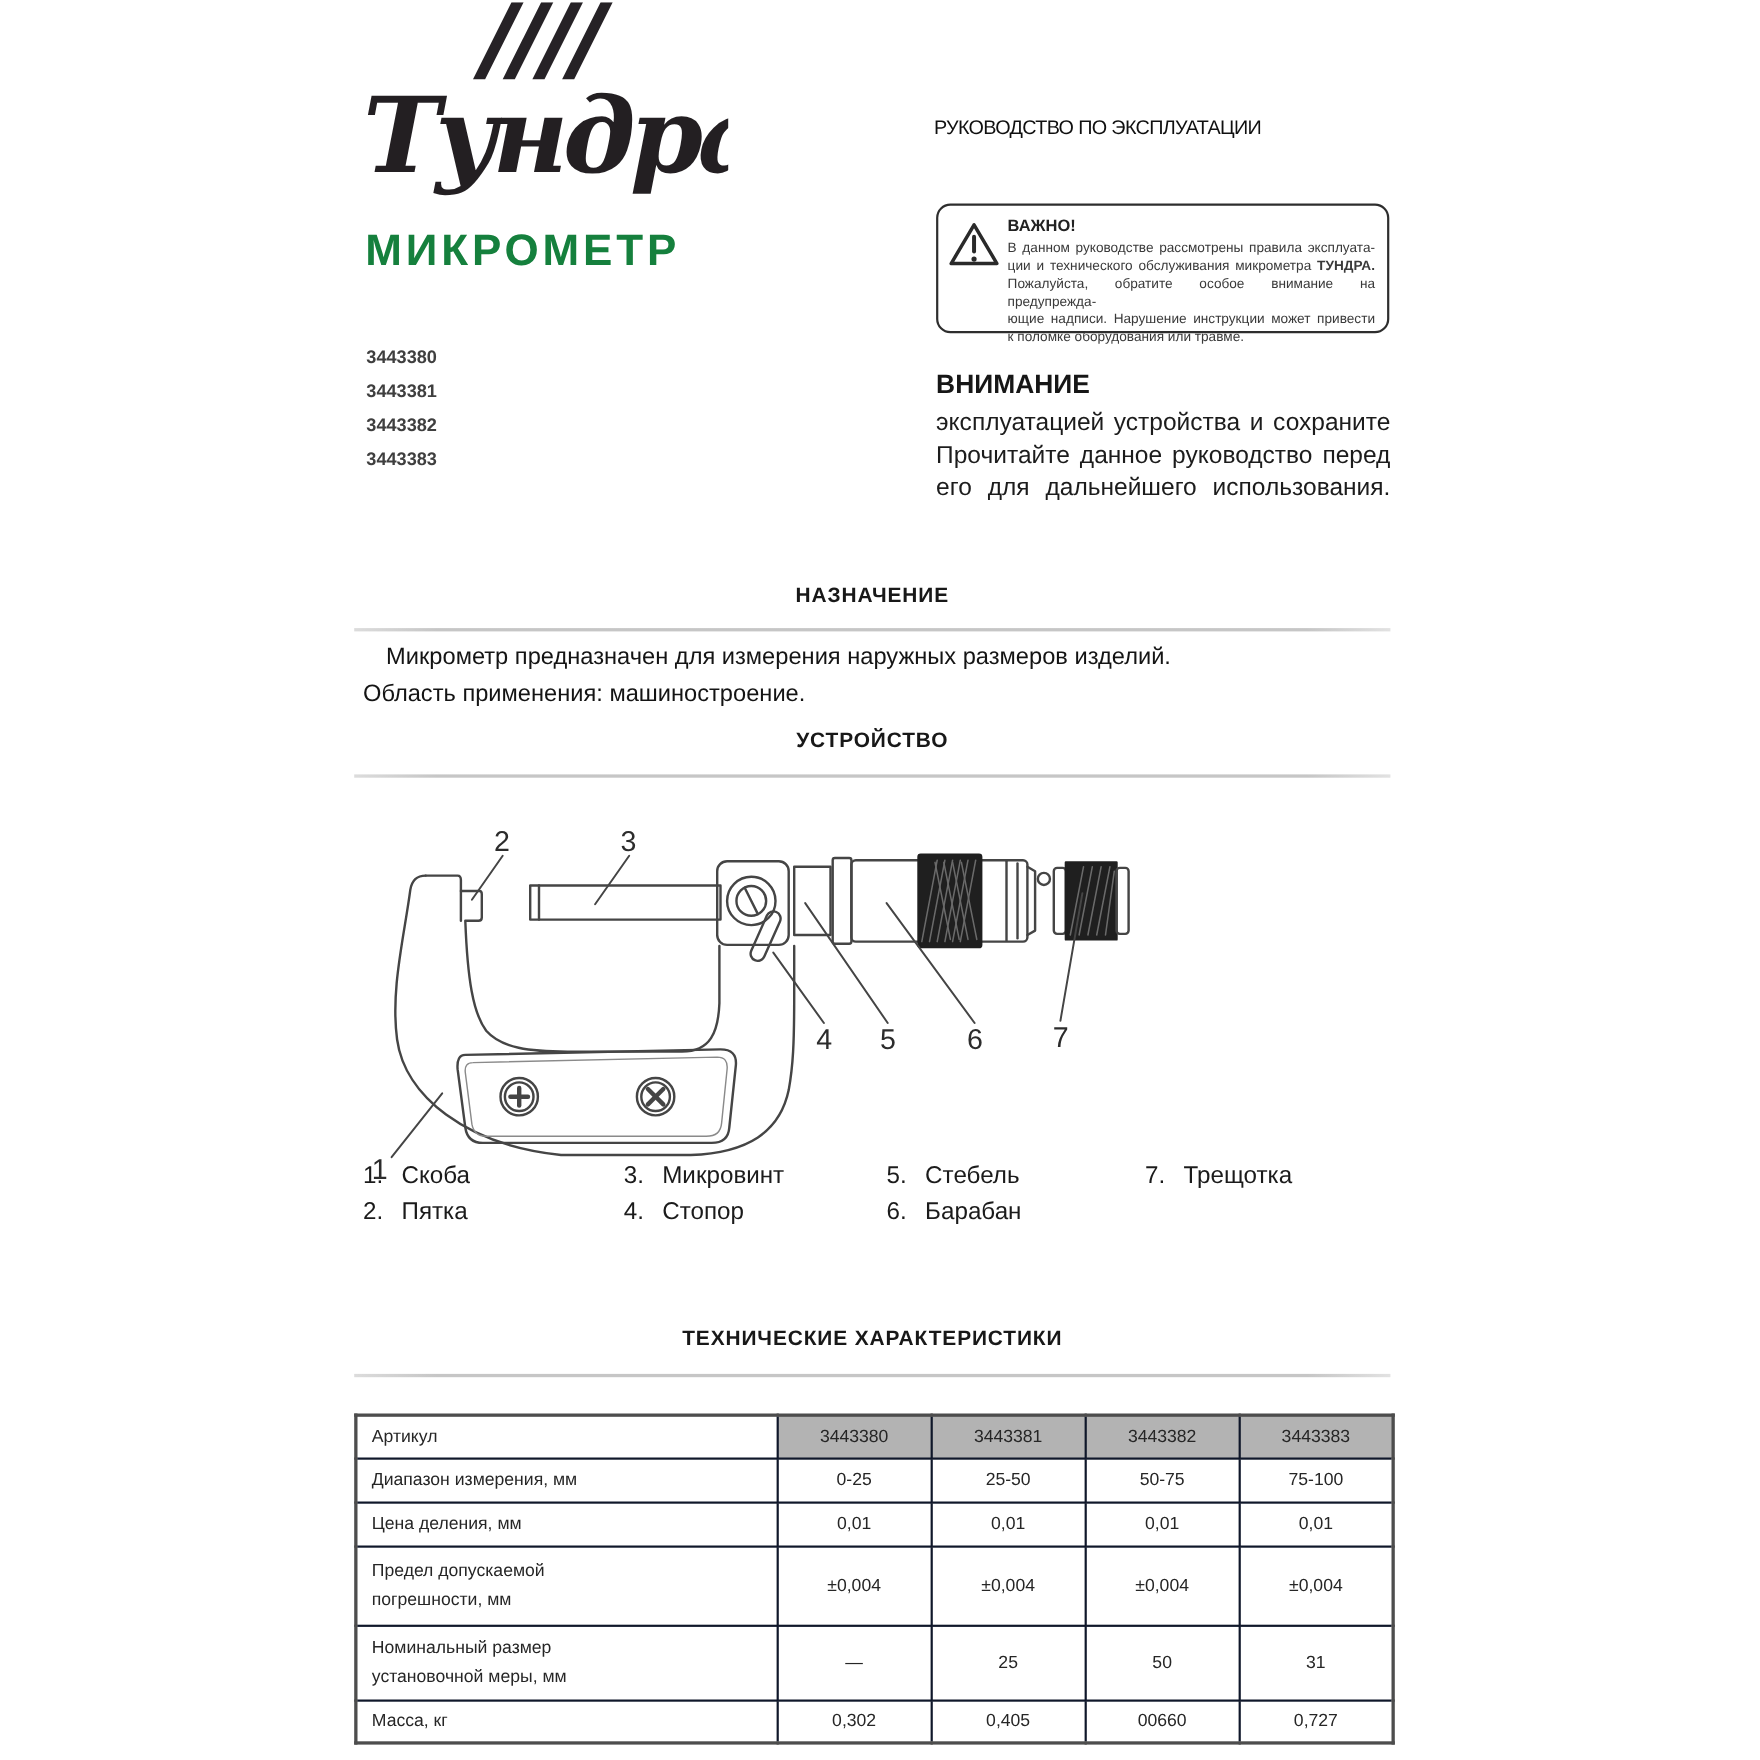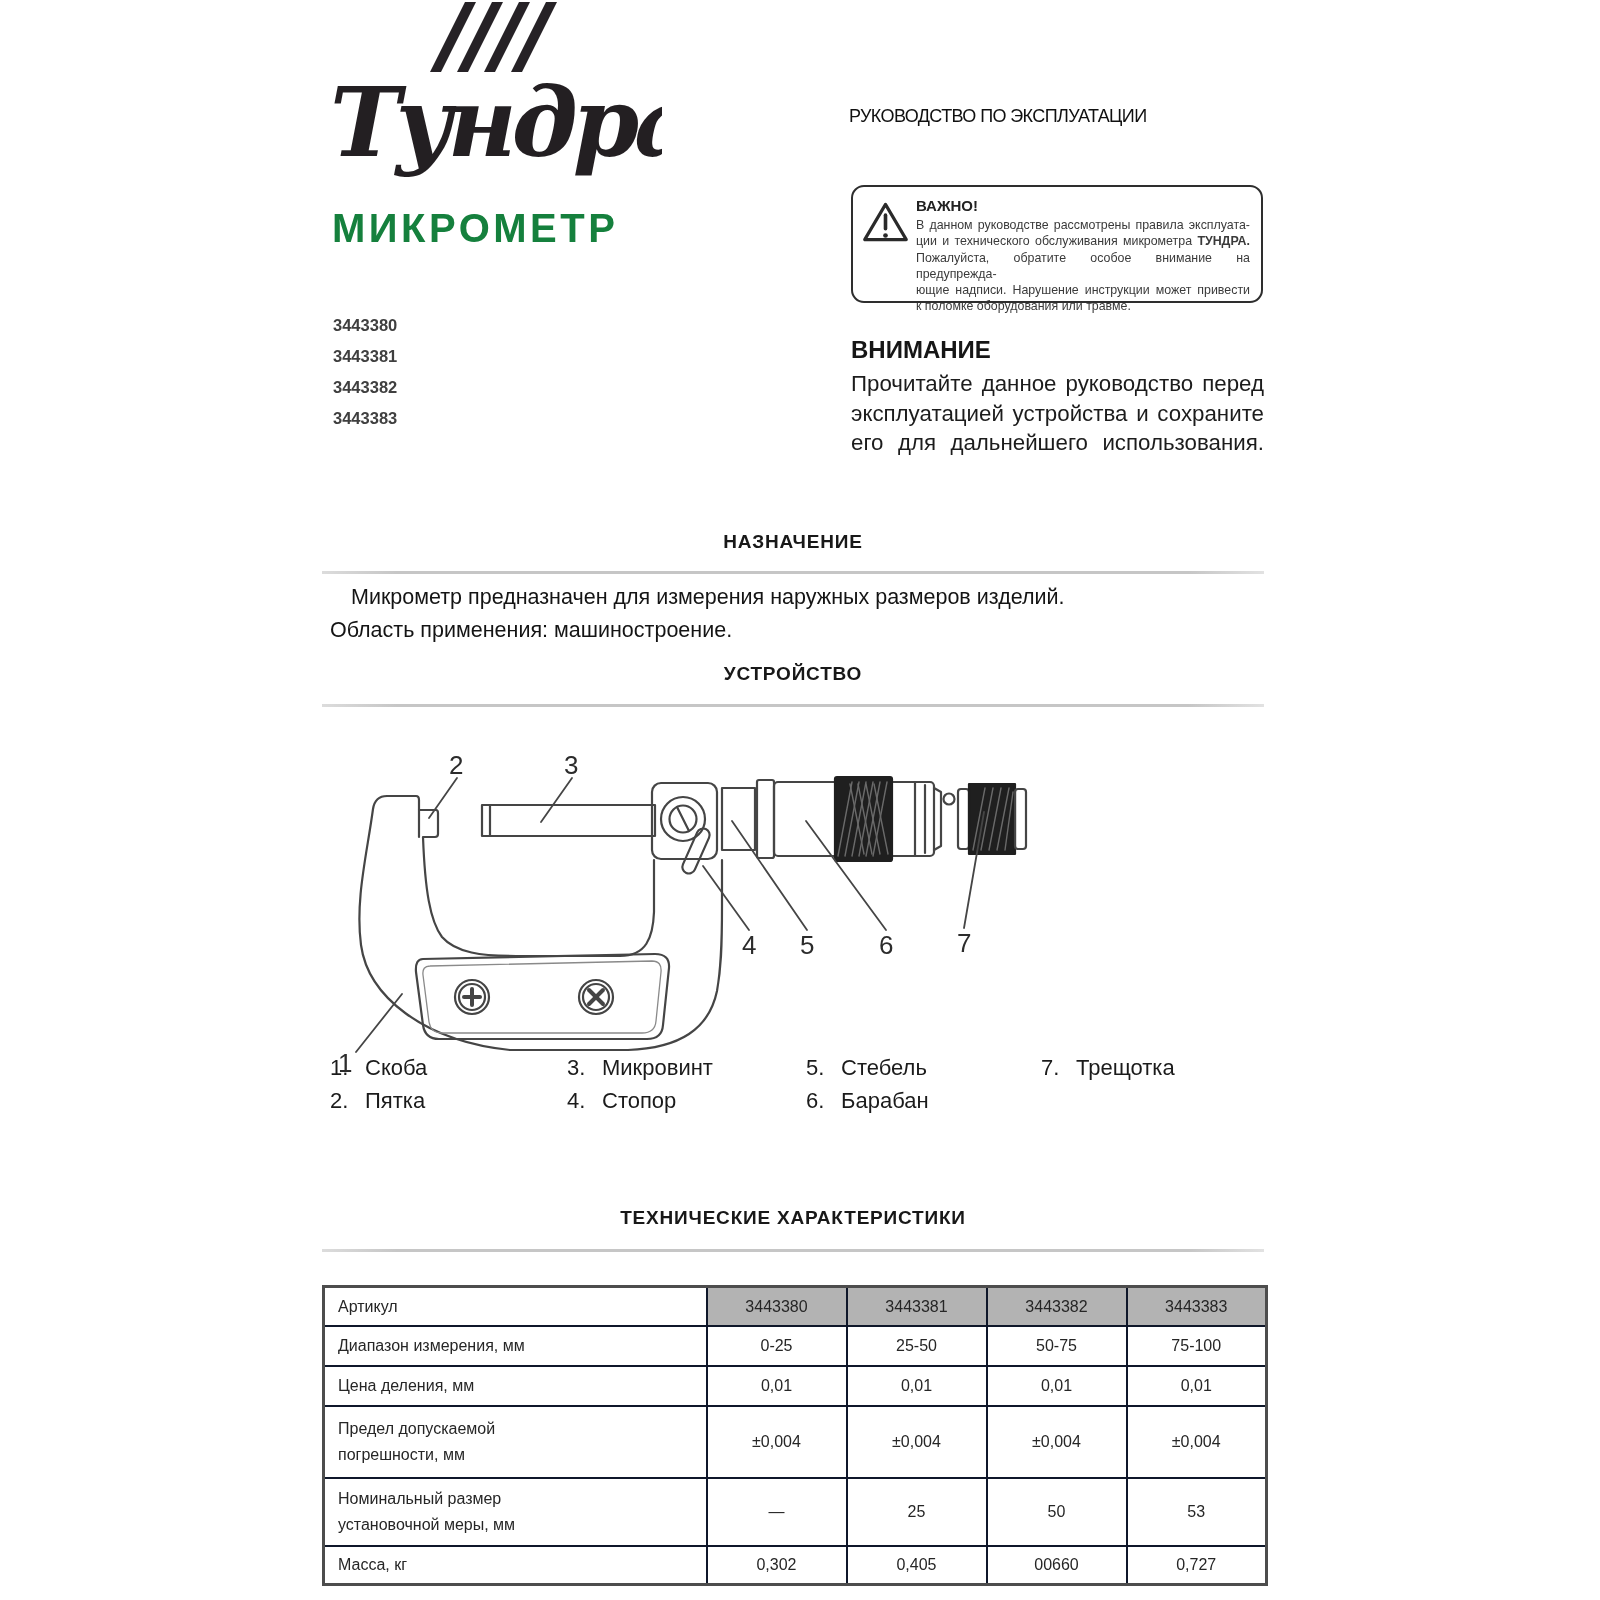--- a/index.html
+++ b/index.html
@@ -92,22 +92,22 @@
     <div class="jline">В данном руководстве рассмотрены правила эксплуата-</div>
     <div class="jline"><span>ции и технического обслуживания микрометра</span> <span class="b">ТУНДРА.</span></div>
     <div class="jline">Пожалуйста, обратите особое внимание на предупрежда-</div>
     <div class="jline">ющие надписи. Нарушение инструкции может привести</div>
     <div class="lline">к поломке оборудования или травме.</div>
   </div>
 </div>
 
 <div class="abs att-title">ВНИМАНИЕ</div>
 <div class="abs att-text">
+  <div>эксплуатацией устройства и сохраните</div>
   <div>Прочитайте данное руководство перед</div>
-  <div>эксплуатацией устройства и сохраните</div>
   <div>его для дальнейшего использования.</div>
 </div>
 
 <div class="abs sec-heading" style="top:531px;">НАЗНАЧЕНИЕ</div>
 <div class="abs divider" style="top:571px;"></div>
 <div class="abs body-par" style="top:585px;margin-left:21px;">Микрометр предназначен для измерения наружных размеров изделий.</div>
 <div class="abs body-par" style="top:618px;">Область применения: машиностроение.</div>
 
 <div class="abs sec-heading" style="top:663px;">УСТРОЙСТВО</div>
 <div class="abs divider" style="top:704px;"></div>
@@ -256,21 +256,21 @@
     <td>±0,004</td>
     <td>±0,004</td>
     <td>±0,004</td>
   </tr>
   <tr>
     <td class="lbl">Номинальный размер
 установочной меры, мм</td>
     <td>—</td>
     <td>25</td>
     <td>50</td>
-    <td>53</td>
+    <td>31</td>
   </tr>
   <tr>
     <td class="lbl">Масса, кг</td>
     <td>0,302</td>
     <td>0,405</td>
     <td>00660</td>
     <td>0,727</td>
   </tr>
 </tbody>
   </table>

